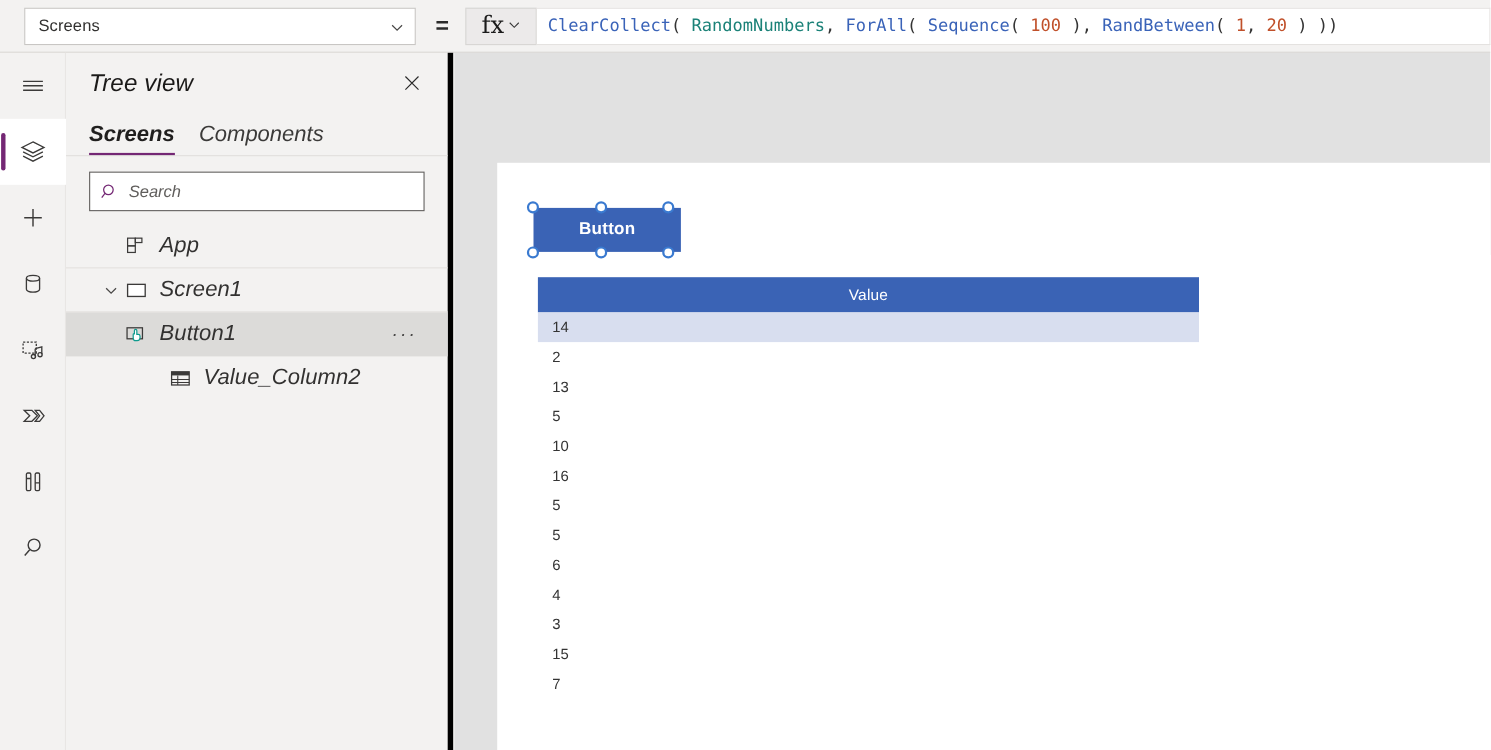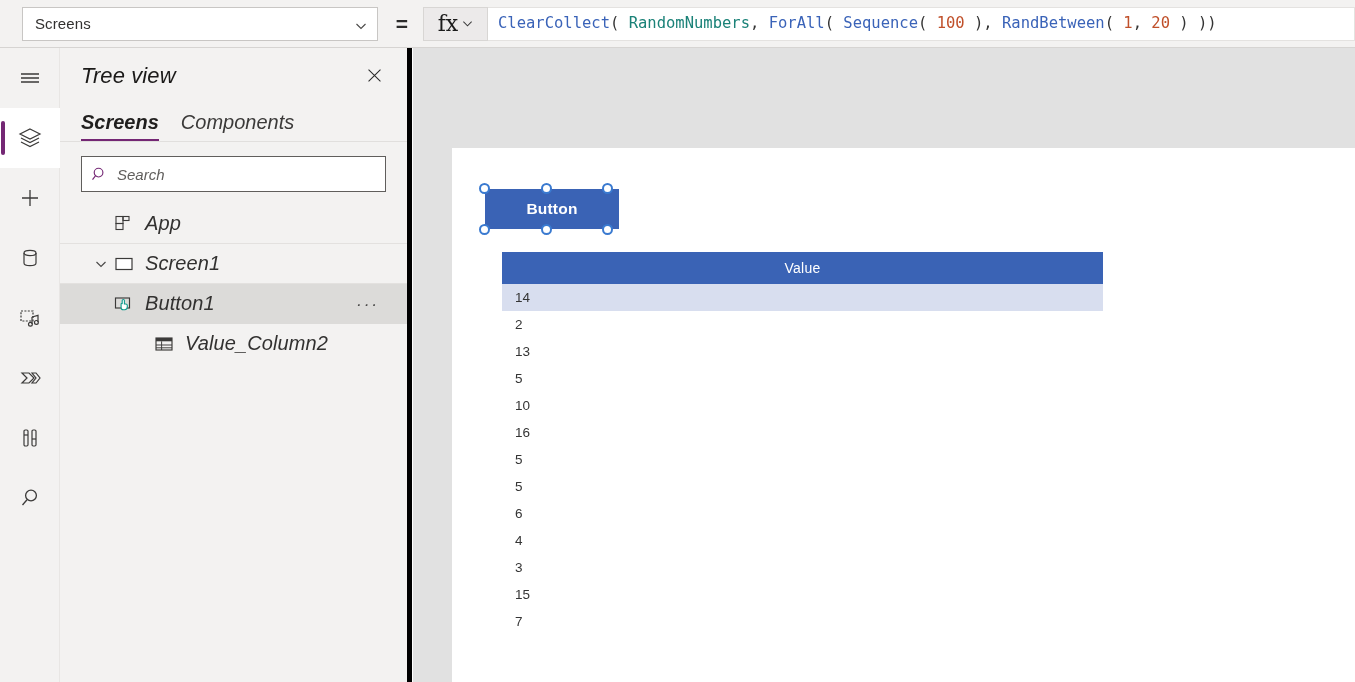--- a/index.html
+++ b/index.html
@@ -301,21 +301,21 @@
   .h-tl { left: -6px;   top: -6px; }
   .h-tc { left: 55.5px; top: -6px; }
   .h-tr { left: 117px;  top: -6px; }
   .h-bl { left: -6px;   top: 35px; }
   .h-bc { left: 55.5px; top: 35px; }
   .h-br { left: 117px;  top: 35px; }
 
   
   .data-table {
     position: absolute;
-    left: 50px; top: 104px;
+    left: 37px; top: 104px;
     width: 601px;
   }
   .dt-header {
     height: 32px;
     background: #3a63b5;
     display: flex;
     align-items: center;
     justify-content: center;
   }
   .dt-header-label {

